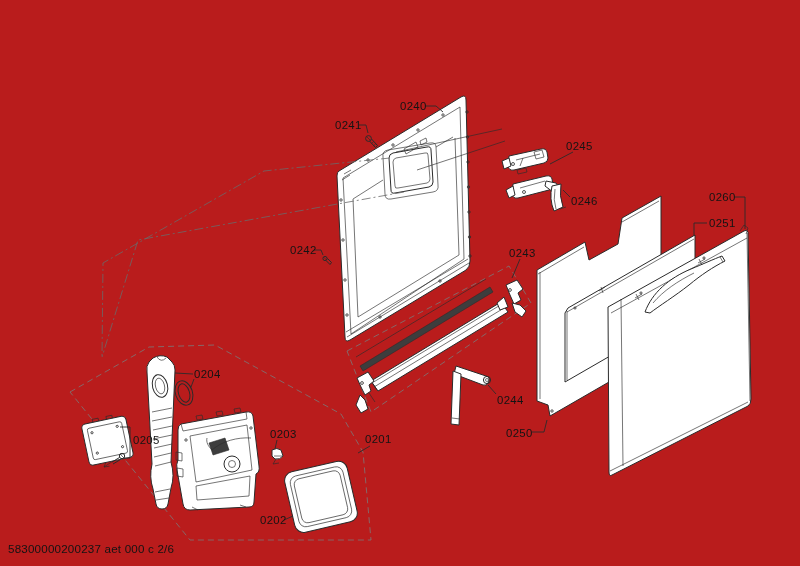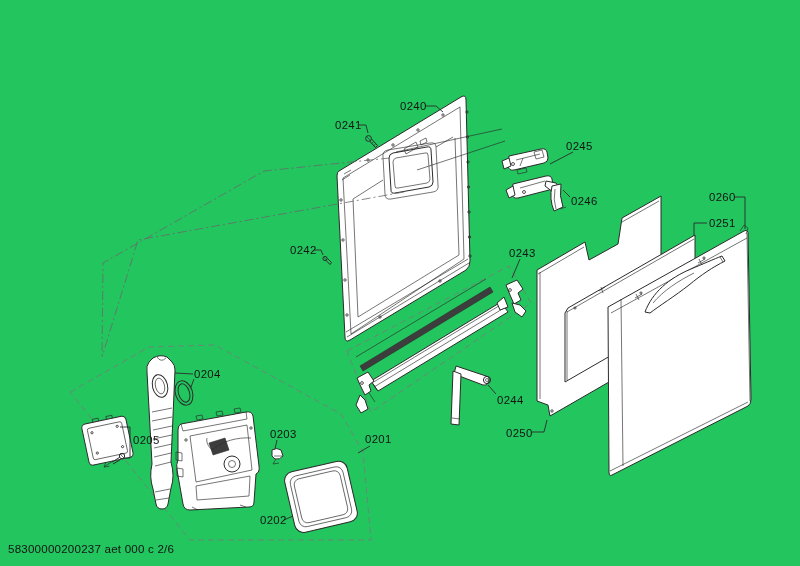--- a/index.html
+++ b/index.html
@@ -1,16 +1,16 @@
 <!DOCTYPE html>
 <html><head>
 <meta charset="utf-8">
 <style>
   html,body{margin:0;padding:0;background:#fff;}
-  .stage{position:relative;width:800px;height:566px;background:#22c55e;overflow:hidden;}
+  .stage{position:relative;width:800px;height:566px;background:#b91c1c;overflow:hidden;}
   svg{display:block;}
   .lbl{font-family:"Liberation Sans",sans-serif;font-size:11.4px;fill:#141414;letter-spacing:.3px;}
   .footer-text{font-family:"Liberation Sans",sans-serif;font-size:11.6px;fill:#141414;letter-spacing:.2px;}
   .ln{stroke:#2b2b2b;fill:none;stroke-width:1;}
   .thin{stroke:#2b2b2b;fill:none;stroke-width:.65;}
   .white{fill:#fff;stroke:#2b2b2b;stroke-width:1;}
   .leader{stroke:#2b2b2b;fill:none;stroke-width:.9;}
   .dashdot{stroke:#6a6a6a;fill:none;stroke-width:.8;stroke-dasharray:9 3 2 3;}
   .dashed{stroke:#7a7a7a;fill:none;stroke-width:.8;stroke-dasharray:6 4;}
   .dark{fill:#3d3d3d;stroke:#2b2b2b;stroke-width:.6;}

